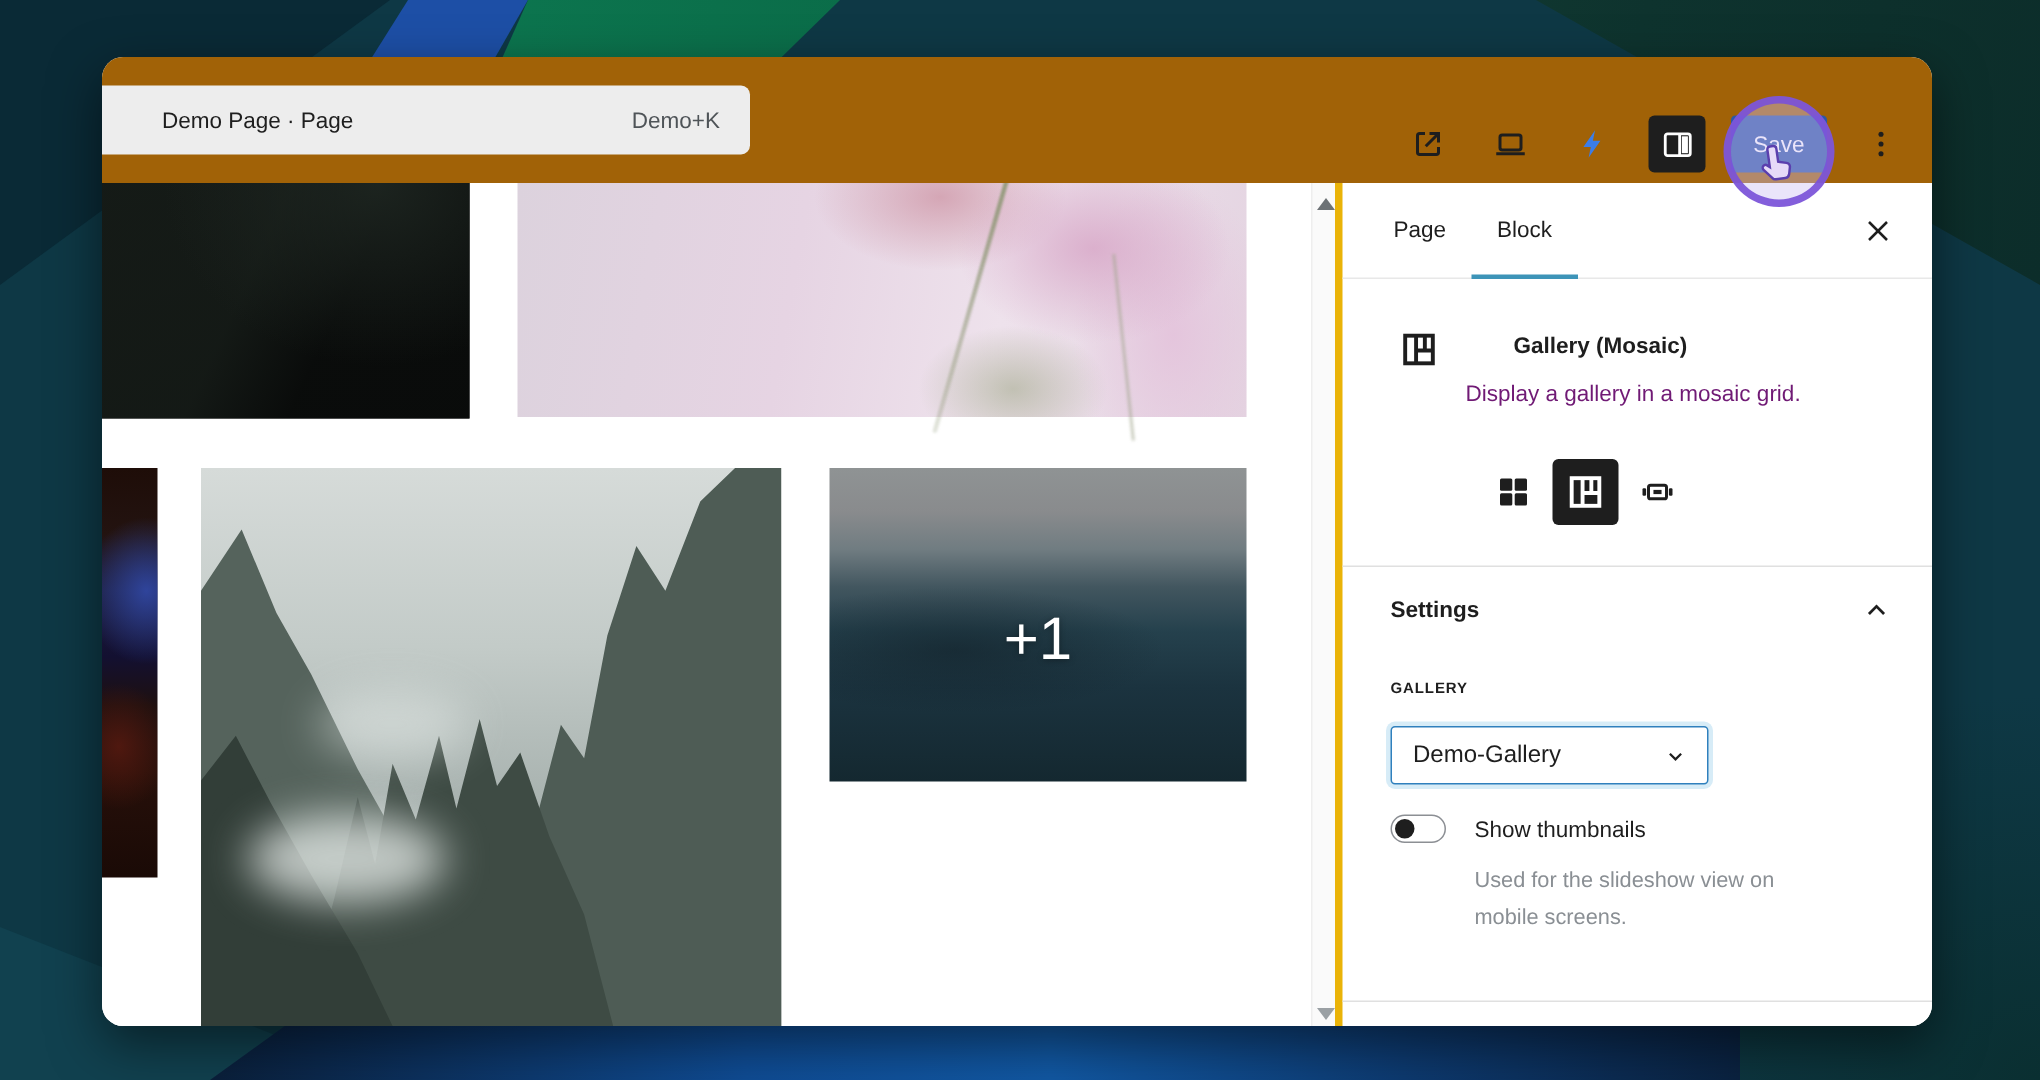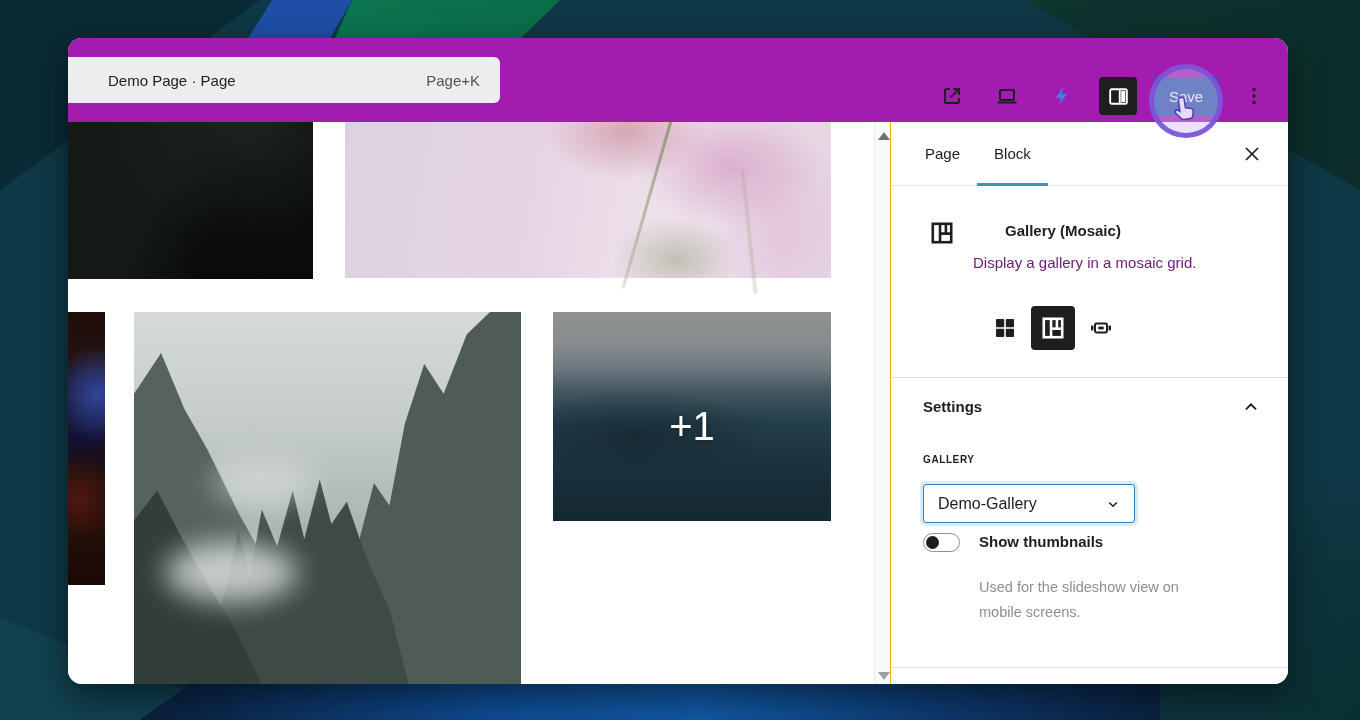--- a/index.html
+++ b/index.html
@@ -26,21 +26,21 @@
   .bg-bottom-blue { left:140px; bottom:0; width:1020px; height:68px;
              background:linear-gradient(90deg,#0a1f3a 0%,#0f4c94 35%,#1158a3 55%,#0d3a70 78%,#0a2240 100%);
              clip-path:polygon(0 100%,6% 35%,55% 0,100% 45%,100% 100%); }
 
   
   .window { position:absolute; left:68px; top:38px; width:1220px; height:646px;
             background:#fff; border-radius:14px; overflow:hidden;
             box-shadow:0 12px 34px rgba(0,0,0,.5); }
 
   
-  .topbar { position:absolute; left:0; top:0; right:0; height:84px; background:#a21caf; }
+  .topbar { position:absolute; left:0; top:0; right:0; height:84px; background:#a16207; }
   .cmd { position:absolute; left:0; top:19px; width:432px; height:46px;
          background:#ededed; border-radius:0 6px 6px 0; cursor:pointer;
          display:flex; align-items:center; }
   .cmd-title { margin-left:40px; font-size:15px; color:#1e1e1e; }
   .cmd-shortcut { margin-left:auto; margin-right:20px; font-size:15px; color:#4f5458; }
   .tb-actions { position:absolute; right:22px; top:16px; height:84px; display:flex; align-items:center; }
   .icon-btn { width:24px; height:24px; display:flex; align-items:center; justify-content:center;
               cursor:pointer; background:none; border:none; }
   .icon-btn + .icon-btn { margin-left:31px; }
   .panel-btn { width:38px; height:38px; margin-left:25px; background:#1e1e1e; border:none;
@@ -103,21 +103,21 @@
   
   .vscroll { position:absolute; left:806px; top:84px; width:16px; bottom:0;
              background:#fafafa; border-left:1px solid #eee; }
   .tri-up, .tri-down { position:absolute; left:3px; width:0; height:0; cursor:pointer;
              border-left:6px solid transparent; border-right:6px solid transparent; }
   .tri-up   { top:10px;  border-bottom:8px solid #6d7276; }
   .tri-down { bottom:4px; border-top:8px solid #9aa0a4; }
 
   
   .sidebar { position:absolute; left:822px; top:84px; right:0; bottom:0;
-             background:#fff; border-left:1px solid #eab308; font-size:15px; color:#1e1e1e; }
+             background:#fff; border-left:5px solid #eab308; font-size:15px; color:#1e1e1e; }
   .sb-tabs { position:absolute; left:0; top:0; right:0; height:64px;
              display:flex; align-items:stretch; padding-left:17px;
              border-bottom:1px solid #e8e8e8; }
   .sb-tab { display:flex; align-items:center; padding:0 17px; cursor:pointer; position:relative; }
   .sb-tab.active::after { content:""; position:absolute; left:0; right:0; bottom:-1px;
              height:3px; background:#3d94b8; }
   .sb-close { position:absolute; right:24px; top:20px; background:none; border:none;
               cursor:pointer; width:24px; height:24px; }
 
   .block-card { position:absolute; left:0; top:64px; right:0; height:191px; }
@@ -135,21 +135,21 @@
   .set-head { position:absolute; left:32px; top:20px; font-weight:600; }
   .set-chev { position:absolute; right:26px; top:18px; background:none; border:none; cursor:pointer; }
   .set-label { position:absolute; left:32px; top:76px; font-size:10px; font-weight:600;
                letter-spacing:.6px; text-transform:uppercase; }
   .select { position:absolute; left:32px; top:106px; width:212px; height:39px;
             border:1.5px solid #3080bd; border-radius:3px; background:#fff;
             box-shadow:0 0 0 3px rgba(110,185,225,.28);
             display:flex; align-items:center; cursor:pointer; }
   .select-value { margin-left:14px; font-size:16px; }
   .select-chev { margin-left:auto; margin-right:12px; display:flex; }
-  .toggle-row { position:absolute; left:32px; top:155px; display:flex; align-items:flex-start; cursor:pointer;font-weight:bold; }
+  .toggle-row { position:absolute; left:32px; top:165px; display:flex; align-items:flex-end; cursor:pointer; }
   .toggle { width:37px; height:19px; border:1.5px solid #8c8f94; border-radius:10px;
             background:#fff; position:relative; flex:0 0 auto; }
   .toggle-knob { position:absolute; left:2px; top:1.5px; width:13px; height:13px;
             border-radius:50%; background:#1e1e1e; }
   .toggle-label { margin-left:19px; }
   .help { position:absolute; left:88px; top:197px; width:240px; font-size:14.5px;
           line-height:25px; color:#8a8f94; }
   .sb-bottom-divider { bottom:16px; }
 
   svg { display:block; }
@@ -164,21 +164,21 @@
   <div class="bg-shape bg-right"></div>
   <div class="bg-shape bg-br"></div>
   <div class="bg-shape bg-bl"></div>
   <div class="bg-shape bg-bottom-blue"></div>
 
   <div class="window">
 
     <div class="topbar">
       <div class="cmd">
         <span class="cmd-title">Demo Page · Page</span>
-        <span class="cmd-shortcut">Page+K</span>
+        <span class="cmd-shortcut">Demo+K</span>
       </div>
 
       <div class="tb-actions">
         <button class="icon-btn">
           <span>
             <svg width="24" height="24" viewBox="0 0 24 24" fill="none" stroke="#1e1e1e" stroke-width="2">
               <path d="M10 5H6.5A1.5 1.5 0 0 0 5 6.5v11A1.5 1.5 0 0 0 6.5 19h11a1.5 1.5 0 0 0 1.5-1.5V14"></path>
               <path d="M13 5h6v6"></path>
                 <path d="M19 5l-8.5 8.5"></path>
             </svg>

